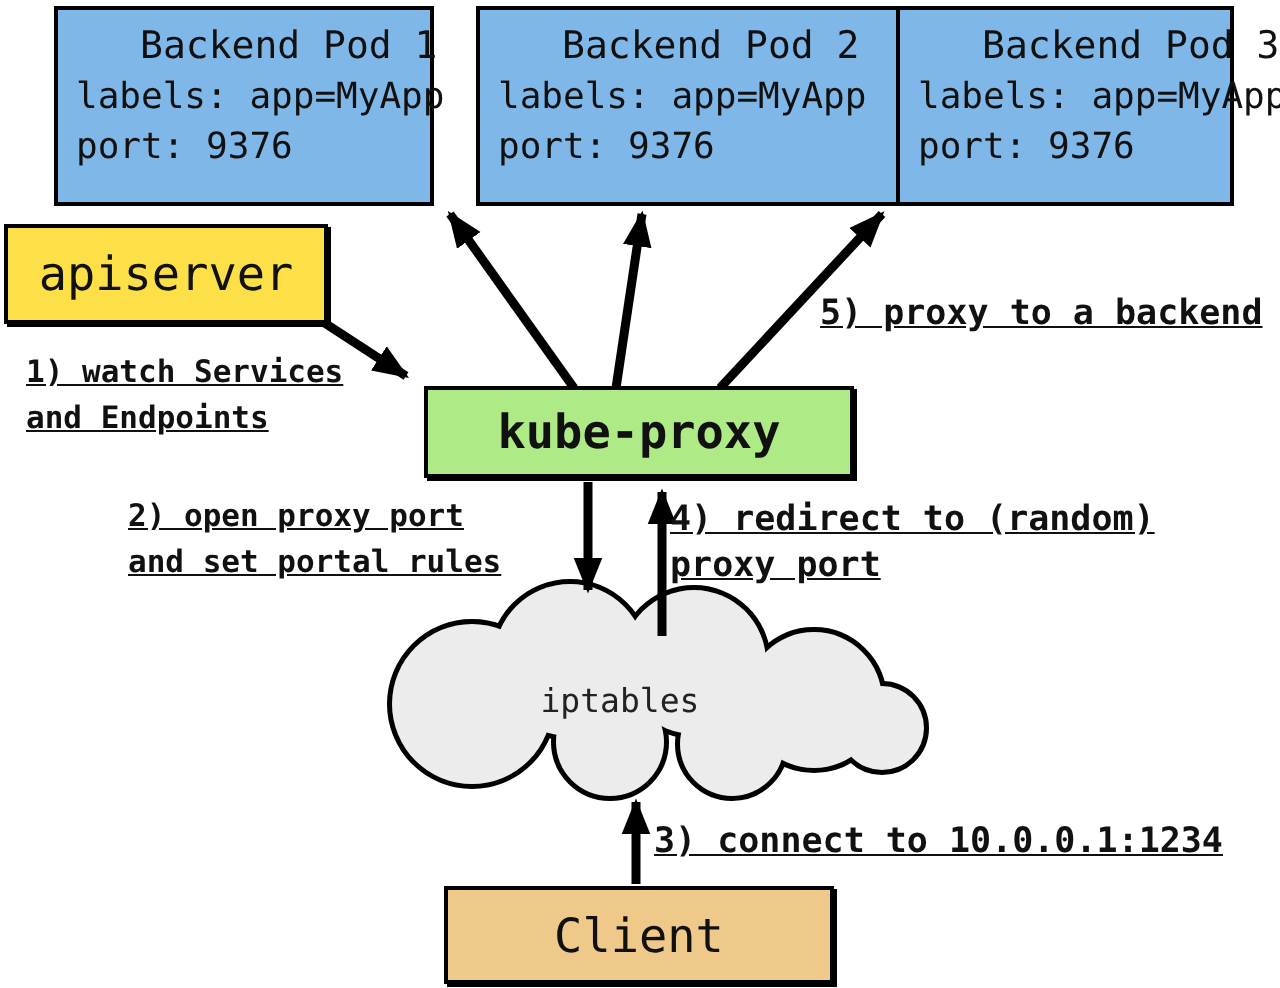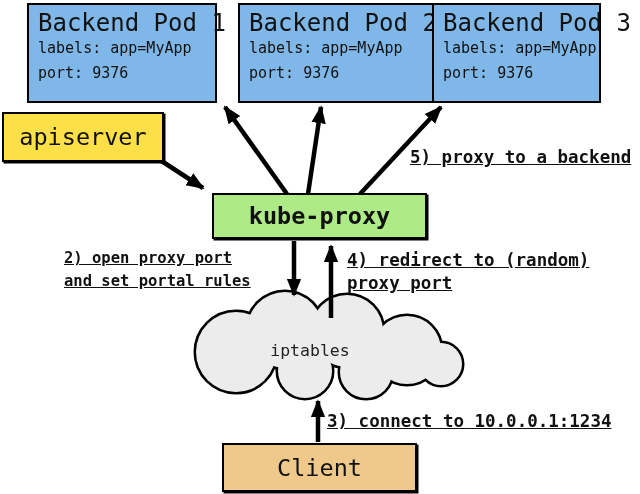--- a/index.html
+++ b/index.html
@@ -3,39 +3,39 @@
 <meta charset="utf-8">
 <style>
   html,body{margin:0;padding:0;background:#fff;}
   #canvas{
     position:relative;width:640px;height:494px;background:#ffffff;overflow:hidden;
     font-family:"DejaVu Sans Mono","Liberation Mono",monospace;color:#111;
   }
   #arrows{position:absolute;left:0;top:0;z-index:1;}
   .box{position:absolute;box-sizing:border-box;border:2.5px solid #000;z-index:2;}
   .pod{background:#7fb8e8;width:190px;height:100px;top:3px;padding:5px 9px;}
-  .pod .title{font-size:24px;line-height:26px;white-space:nowrap;}
-  .pod .meta{font-size:15px;line-height:25px;white-space:nowrap;}
+  .pod .title{font-size:19px;line-height:26px;white-space:nowrap;margin-left:32px;}
+  .pod .meta{font-size:18px;line-height:25px;white-space:nowrap;}
   .pod .meta:first-of-type{margin-top:6px;}
   #pod1{left:27px;}
   #pod2{left:238px;width:218px;}
-  #pod3{left:432px;width:169px;}
+  #pod3{left:448px;width:169px;}
   .namebox{display:flex;align-items:center;justify-content:center;
     font-size:23.5px;white-space:nowrap;box-shadow:1.5px 1.5px 0 #000;}
   #apiserver{left:2px;top:112px;width:162px;height:50px;background:#fde047;}
   #kubeproxy{left:212px;top:193px;width:215px;height:46px;background:#aeea85;font-weight:bold;}
   #client{left:222px;top:443px;width:195px;height:49px;background:#eec98a;}
   .step{position:absolute;font-weight:bold;z-index:3;white-space:nowrap;text-decoration:underline;}
   .step div{line-height:22.5px;}
   .s-small{font-size:15.5px;}
   .s-large{font-size:17.5px;}
   #step1{left:13px;top:175px;}
   #step2{left:64px;top:247px;}
   #step3{left:327px;top:410px;}
-  #step4{left:347px;top:249px;}
+  #step4{left:335px;top:249px;}
   #step5{left:410px;top:146px;}
   .cloud-stroke{fill:#ececec;stroke:#000;stroke-width:5px;}
   .cloud-fill{fill:#ececec;stroke:none;}
   .arrow{stroke:#000;stroke-width:4.5px;}
   .cloud-label{font-family:"DejaVu Sans Mono","Liberation Mono",monospace;font-size:16.5px;fill:#222;}
 </style>
 </head>
 <body>
 
 <div id="canvas">
@@ -97,20 +97,24 @@
   <div class="box namebox" id="apiserver">
     <span>apiserver</span>
   </div>
   <div class="box namebox" id="kubeproxy">
     <span>kube-proxy</span>
   </div>
   <div class="box namebox" id="client">
     <span>Client</span>
   </div>
 
+  <div class="step s-small" id="step1">
+    <div>1) watch Services</div>
+    <div>and Endpoints</div>
+  </div>
   <div class="step s-small" id="step2">
     <div>2) open proxy port</div>
     <div>and set portal rules</div>
   </div>
   <div class="step s-large" id="step3">
     <div>3) connect to 10.0.0.1:1234</div>
   </div>
   <div class="step s-large" id="step4">
     <div>4) redirect to (random)</div>
     <div>proxy port</div>

